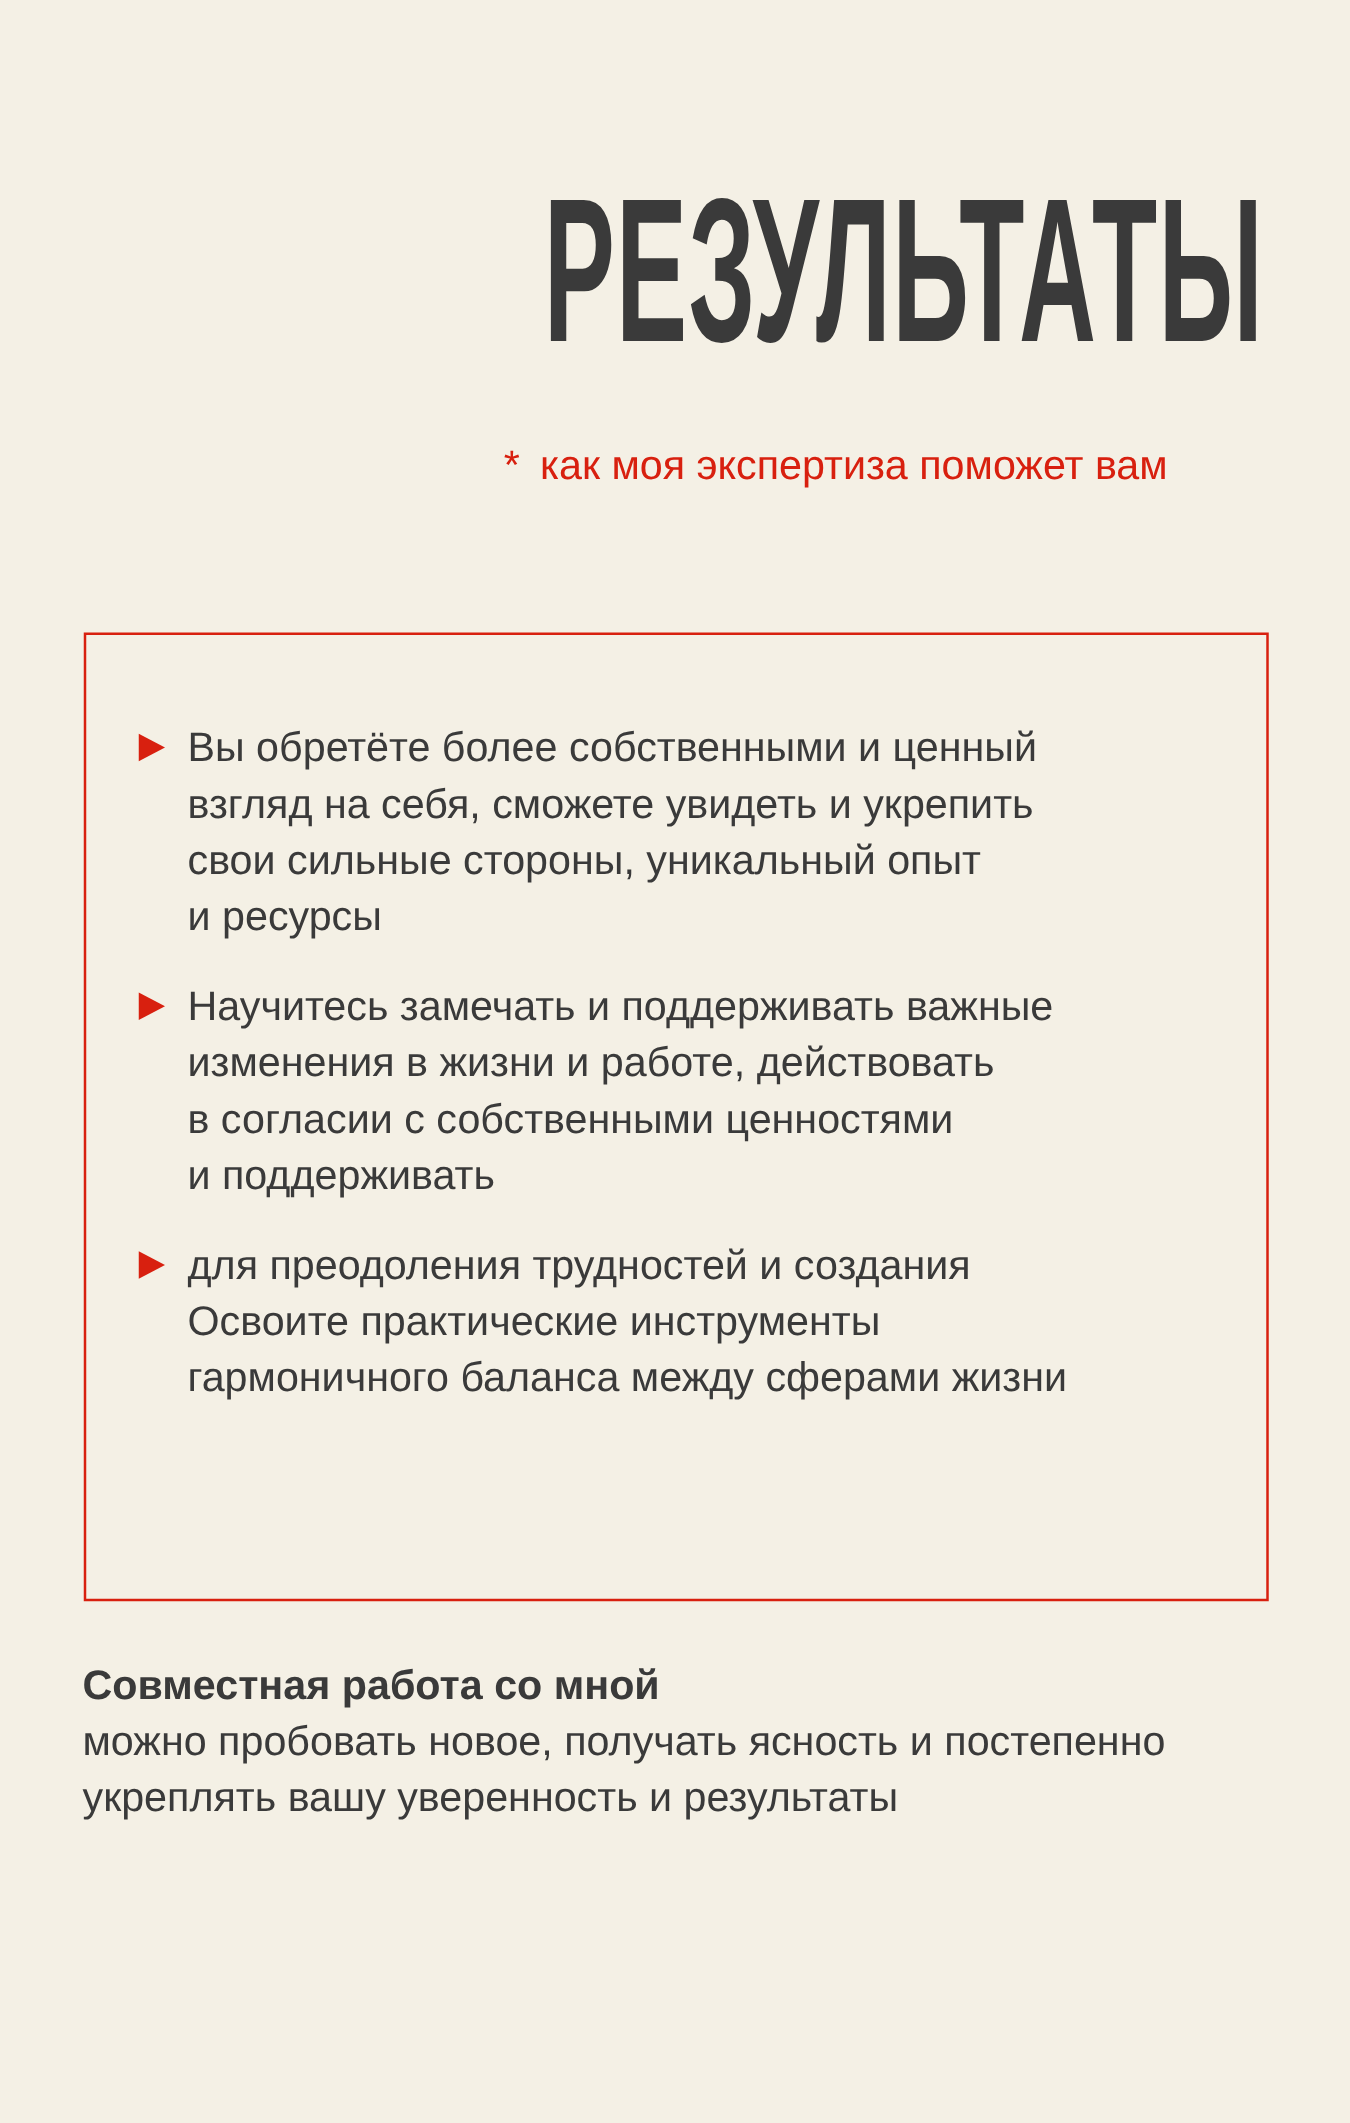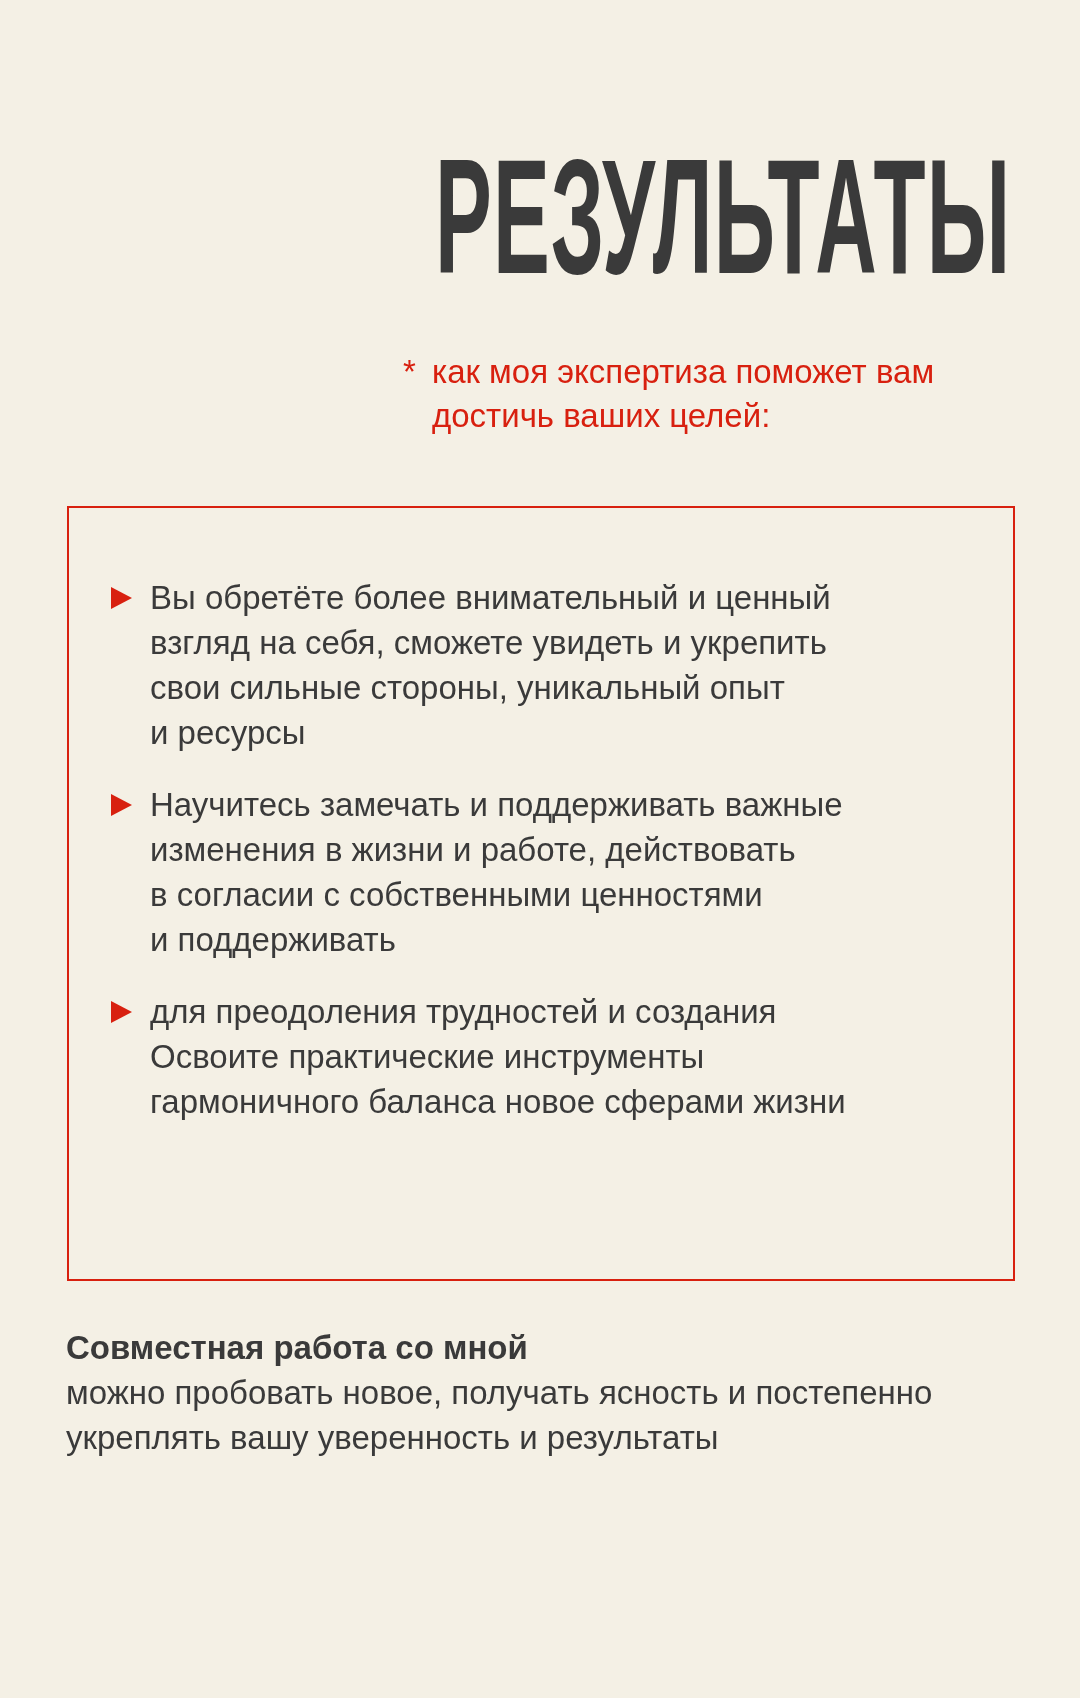--- a/index.html
+++ b/index.html
@@ -118,49 +118,48 @@
 </head>
 <body>
 
 <h1 class="title">РЕЗУЛЬТАТЫ</h1>
 
 <div class="subtitle">
   <div class="row">
     <span class="asterisk">*</span>
     <span>как моя экспертиза поможет вам</span>
   </div>
-  <div class="indent">достичь ваших целей:</div>
 </div>
 
 <div class="box">
   <ul class="bullets">
     <li class="bullet">
       <span class="marker"></span>
       <div class="lines">
-        <span class="line">Вы обретёте более внимательный и ценный</span>
+        <span class="line">Вы обретёте более собственными и ценный</span>
         <span class="line">взгляд на себя, сможете увидеть и укрепить</span>
         <span class="line">свои сильные стороны, уникальный опыт</span>
         <span class="line">и ресурсы</span>
       </div>
     </li>
     <li class="bullet">
       <span class="marker"></span>
       <div class="lines">
         <span class="line">Научитесь замечать и поддерживать важные</span>
         <span class="line">изменения в жизни и работе, действовать</span>
         <span class="line">в согласии с собственными ценностями</span>
         <span class="line">и поддерживать</span>
       </div>
     </li>
     <li class="bullet">
       <span class="marker"></span>
       <div class="lines">
         <span class="line">для преодоления трудностей и создания</span>
         <span class="line">Освоите практические инструменты</span>
-        <span class="line">гармоничного баланса новое сферами жизни</span>
+        <span class="line">гармоничного баланса между сферами жизни</span>
       </div>
     </li>
   </ul>
 </div>
 
 <div class="closing">
   <div class="heading">Совместная работа со мной</div>
   <div class="line">можно пробовать новое, получать ясность и постепенно</div>
   <div class="line">укреплять вашу уверенность и результаты</div>
 </div>

